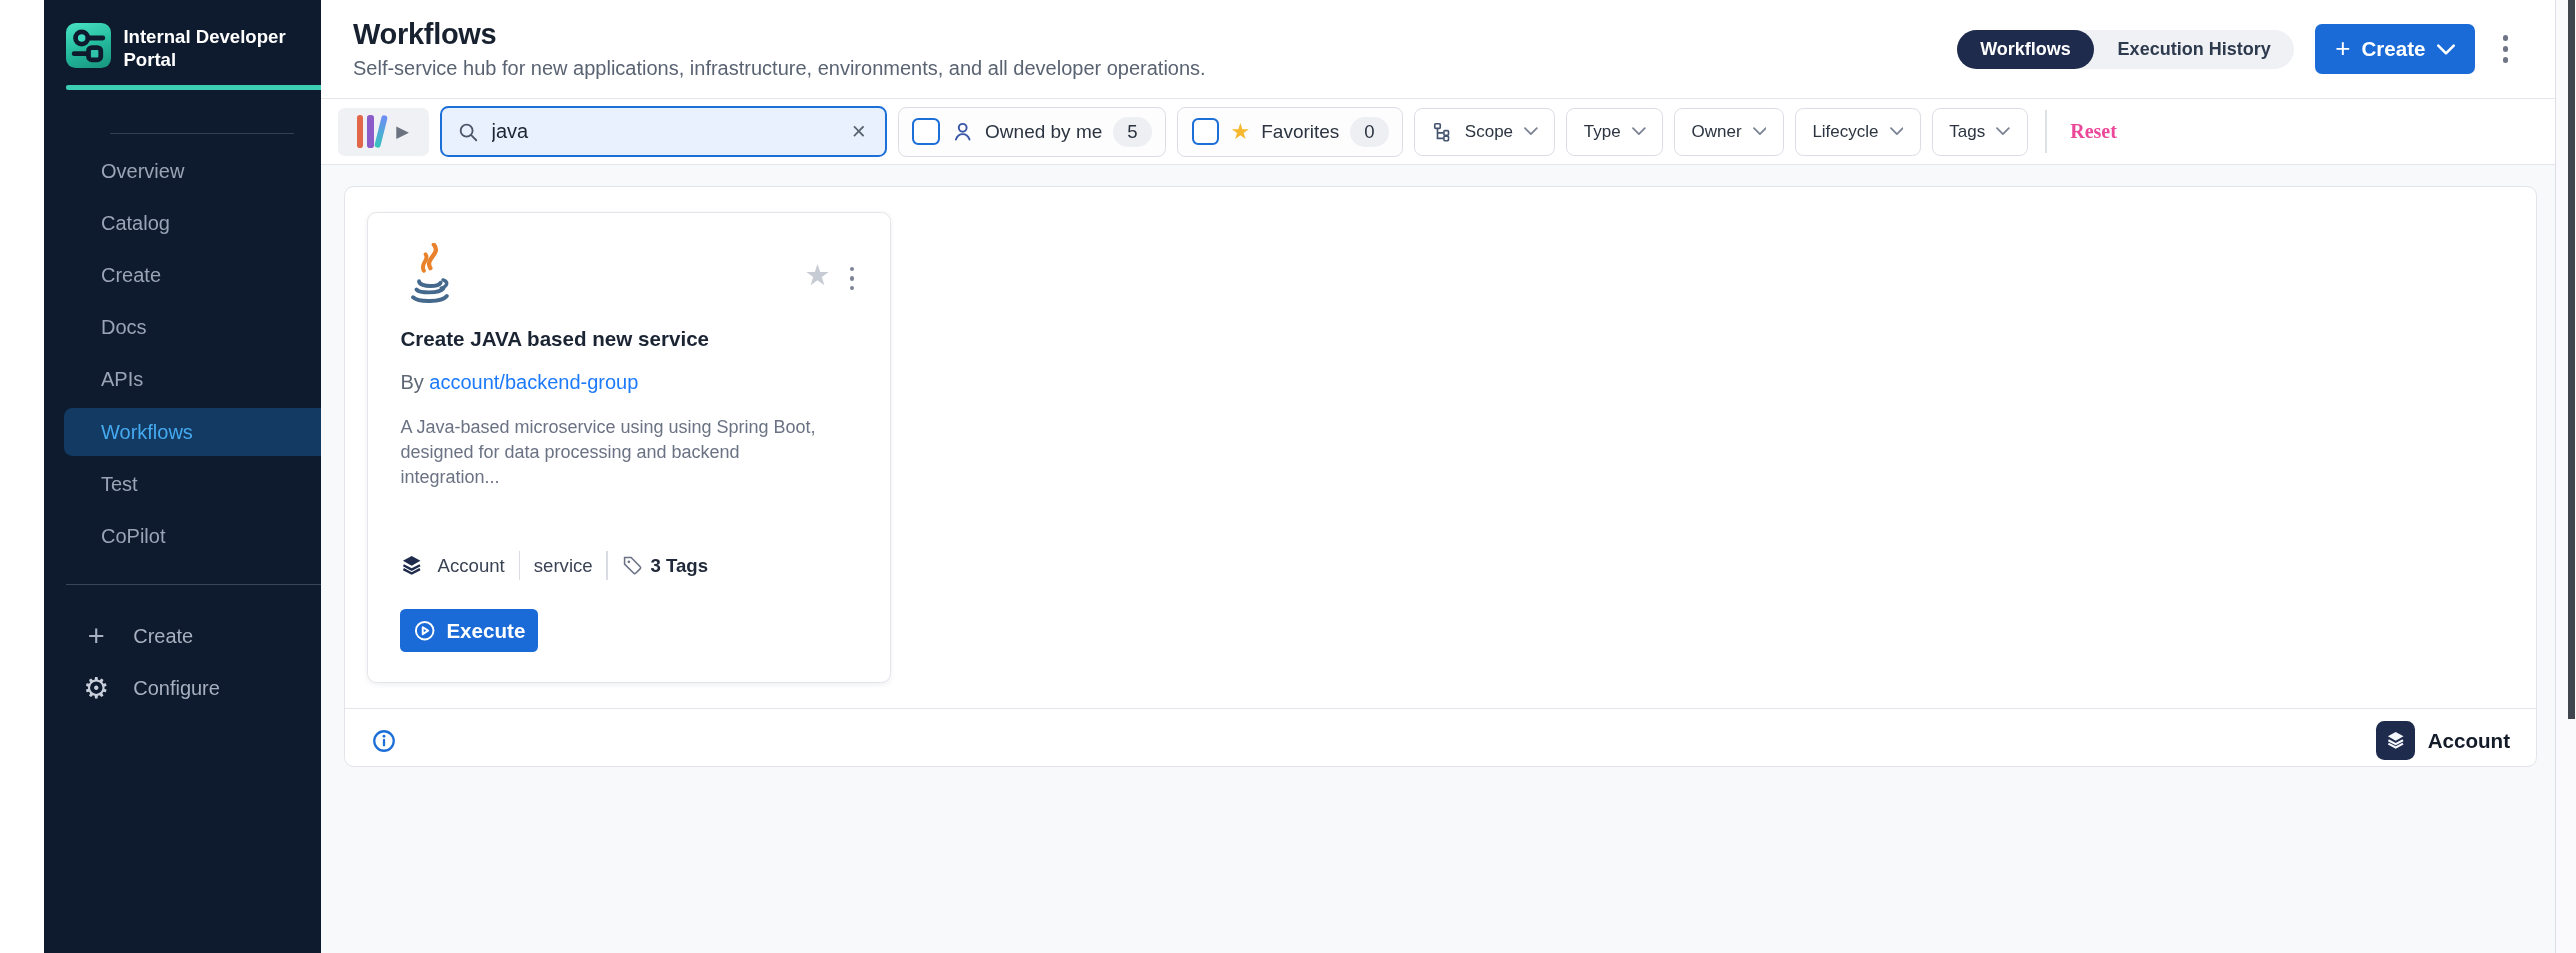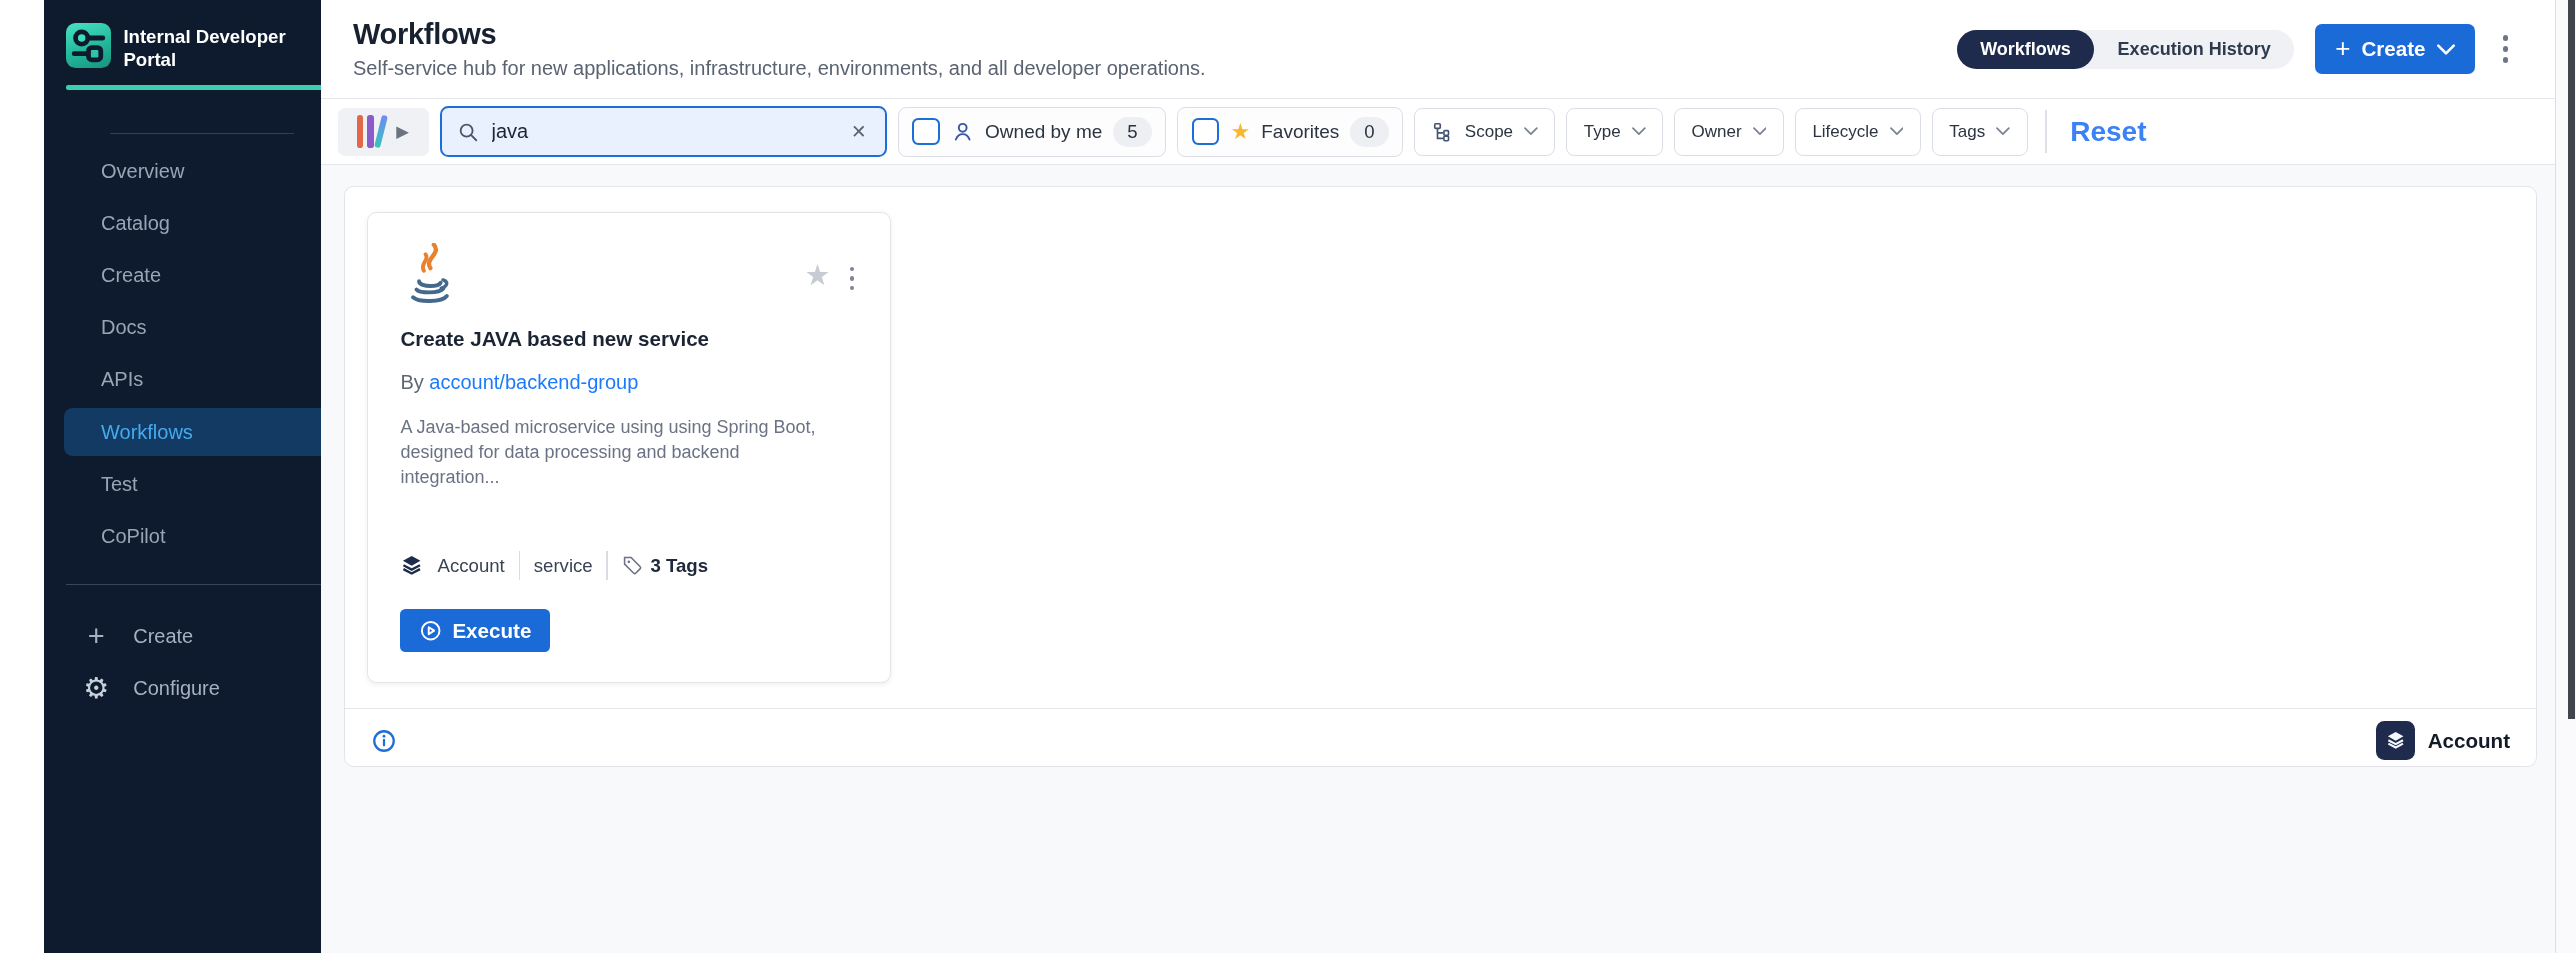--- a/index.html
+++ b/index.html
@@ -61,42 +61,42 @@
   .pill{height:48px;background:#FDFDFE;border:1.4px solid #DADDE4;border-radius:8.3px;
         display:flex;align-items:center;gap:11px;padding:0 13.8px;cursor:pointer;flex:none;}
   .checkbox{width:23.4px;height:23.4px;border:2.1px solid #1D6FD8;border-radius:6.2px;background:#FFFFFF;flex:none;}
   .pill-label{font-size:19px;color:#2B3440;}
   .count-badge{min-width:19px;height:30px;border-radius:15px;background:#EDEFF3;color:#2B3440;
                display:flex;align-items:center;justify-content:center;font-size:18.6px;padding:0 9.6px;}
   .star-glyph{font-size:22px;color:#F5B82E;line-height:1;}
   .dd{height:48px;background:#FFFFFF;border:1.4px solid #DADDE4;border-radius:8.3px;display:flex;align-items:center;
       gap:11px;padding:0 16.5px;font-size:17px;color:#2B3440;cursor:pointer;font-family:inherit;flex:none;}
   .vdiv{width:1.4px;height:43px;background:#DDE0E6;margin:0 6.9px;flex:none;}
-  .reset-btn{font-size:28px;font-weight:700;color:#3b82f6;background:none;border:none;cursor:pointer;font-family:Liberation Sans, sans-serif;padding:0 5.5px;}
+  .reset-btn{font-size:20px;font-weight:700;color:#ec4899;background:none;border:none;cursor:pointer;font-family:Liberation Serif, serif;padding:0 5.5px;}
   
   .content{position:absolute;top:167px;left:0;right:0;bottom:0;}
   .panel{position:absolute;left:23.4px;right:39px;top:19px;height:581px;background:#FFFFFF;
          border:1.4px solid #E2E4E9;border-radius:9.6px;display:flex;flex-direction:column;overflow:hidden;box-sizing:border-box;}
   .panel-body{flex:1;padding:25px 22px;}
   .card{width:524px;height:471px;background:#FFFFFF;border:1.4px solid #E3E5EA;border-radius:9.6px;
         box-shadow:0 1.4px 5.5px rgba(23,43,77,.07);padding:30px 32px;display:flex;flex-direction:column;box-sizing:border-box;}
   .card-top{display:flex;justify-content:space-between;align-items:flex-start;}
   .card-actions{display:flex;align-items:flex-start;gap:15px;padding-top:18px;}
   .card-star{font-size:29px;color:#C7CBD3;line-height:1;cursor:pointer;}
   .card-kebab{display:flex;flex-direction:column;gap:4.8px;padding:5.5px 4.1px;cursor:pointer;}
   .card-kebab i{width:4.8px;height:4.8px;border-radius:50%;background:#7C8496;}
   .card-title{font-size:20.6px;font-weight:700;color:#1B2433;margin:18px 0 0 0;}
   .byline{margin-top:20px;font-size:20px;}
   .byline .by{color:#5E6775;}
   .byline a{color:#1D7AFC;text-decoration:none;cursor:pointer;}
   .desc{margin-top:20.6px;font-size:18px;line-height:1.4;color:#6A7284;max-width:440px;}
   .meta{margin-top:43px;display:flex;align-items:center;gap:13.8px;font-size:18.6px;color:#3A4354;}
   .meta .sep{width:1.4px;height:29px;background:#D9DCE3;}
   .meta .tags{font-weight:700;color:#202A3A;display:flex;align-items:center;gap:8.3px;}
-  .execute-btn{margin-top:auto;width:150px;height:43px;background:#1A6BD8;border:none;border-radius:5.5px;color:#FFFFFF;
+  .execute-btn{margin-top:auto;width:138px;height:43px;background:#1A6BD8;border:none;border-radius:5.5px;color:#FFFFFF;
                font-size:20.6px;font-weight:700;display:flex;align-items:center;justify-content:center;gap:9.6px;cursor:pointer;font-family:inherit;}
   .panel-footer{height:63px;border-top:1.4px solid #E4E6EB;display:flex;align-items:center;padding:0 26px;flex:none;}
   .account-badge{margin-left:auto;display:flex;align-items:center;gap:12.4px;}
   .badge-ic{width:39px;height:39px;background:#1E2B4C;border-radius:8.3px;display:flex;align-items:center;justify-content:center;}
   .account-label{font-size:20.6px;font-weight:700;color:#131B29;}
   
   .sb-track{position:absolute;right:0;top:0;width:20.6px;height:954px;background:#FAFAFC;border-left:1.4px solid #DCDEE4;box-sizing:border-box;}
   .sb-thumb{position:absolute;right:1.4px;top:0;width:6.9px;height:719px;background:#41454D;}
 </style>
 </head>

